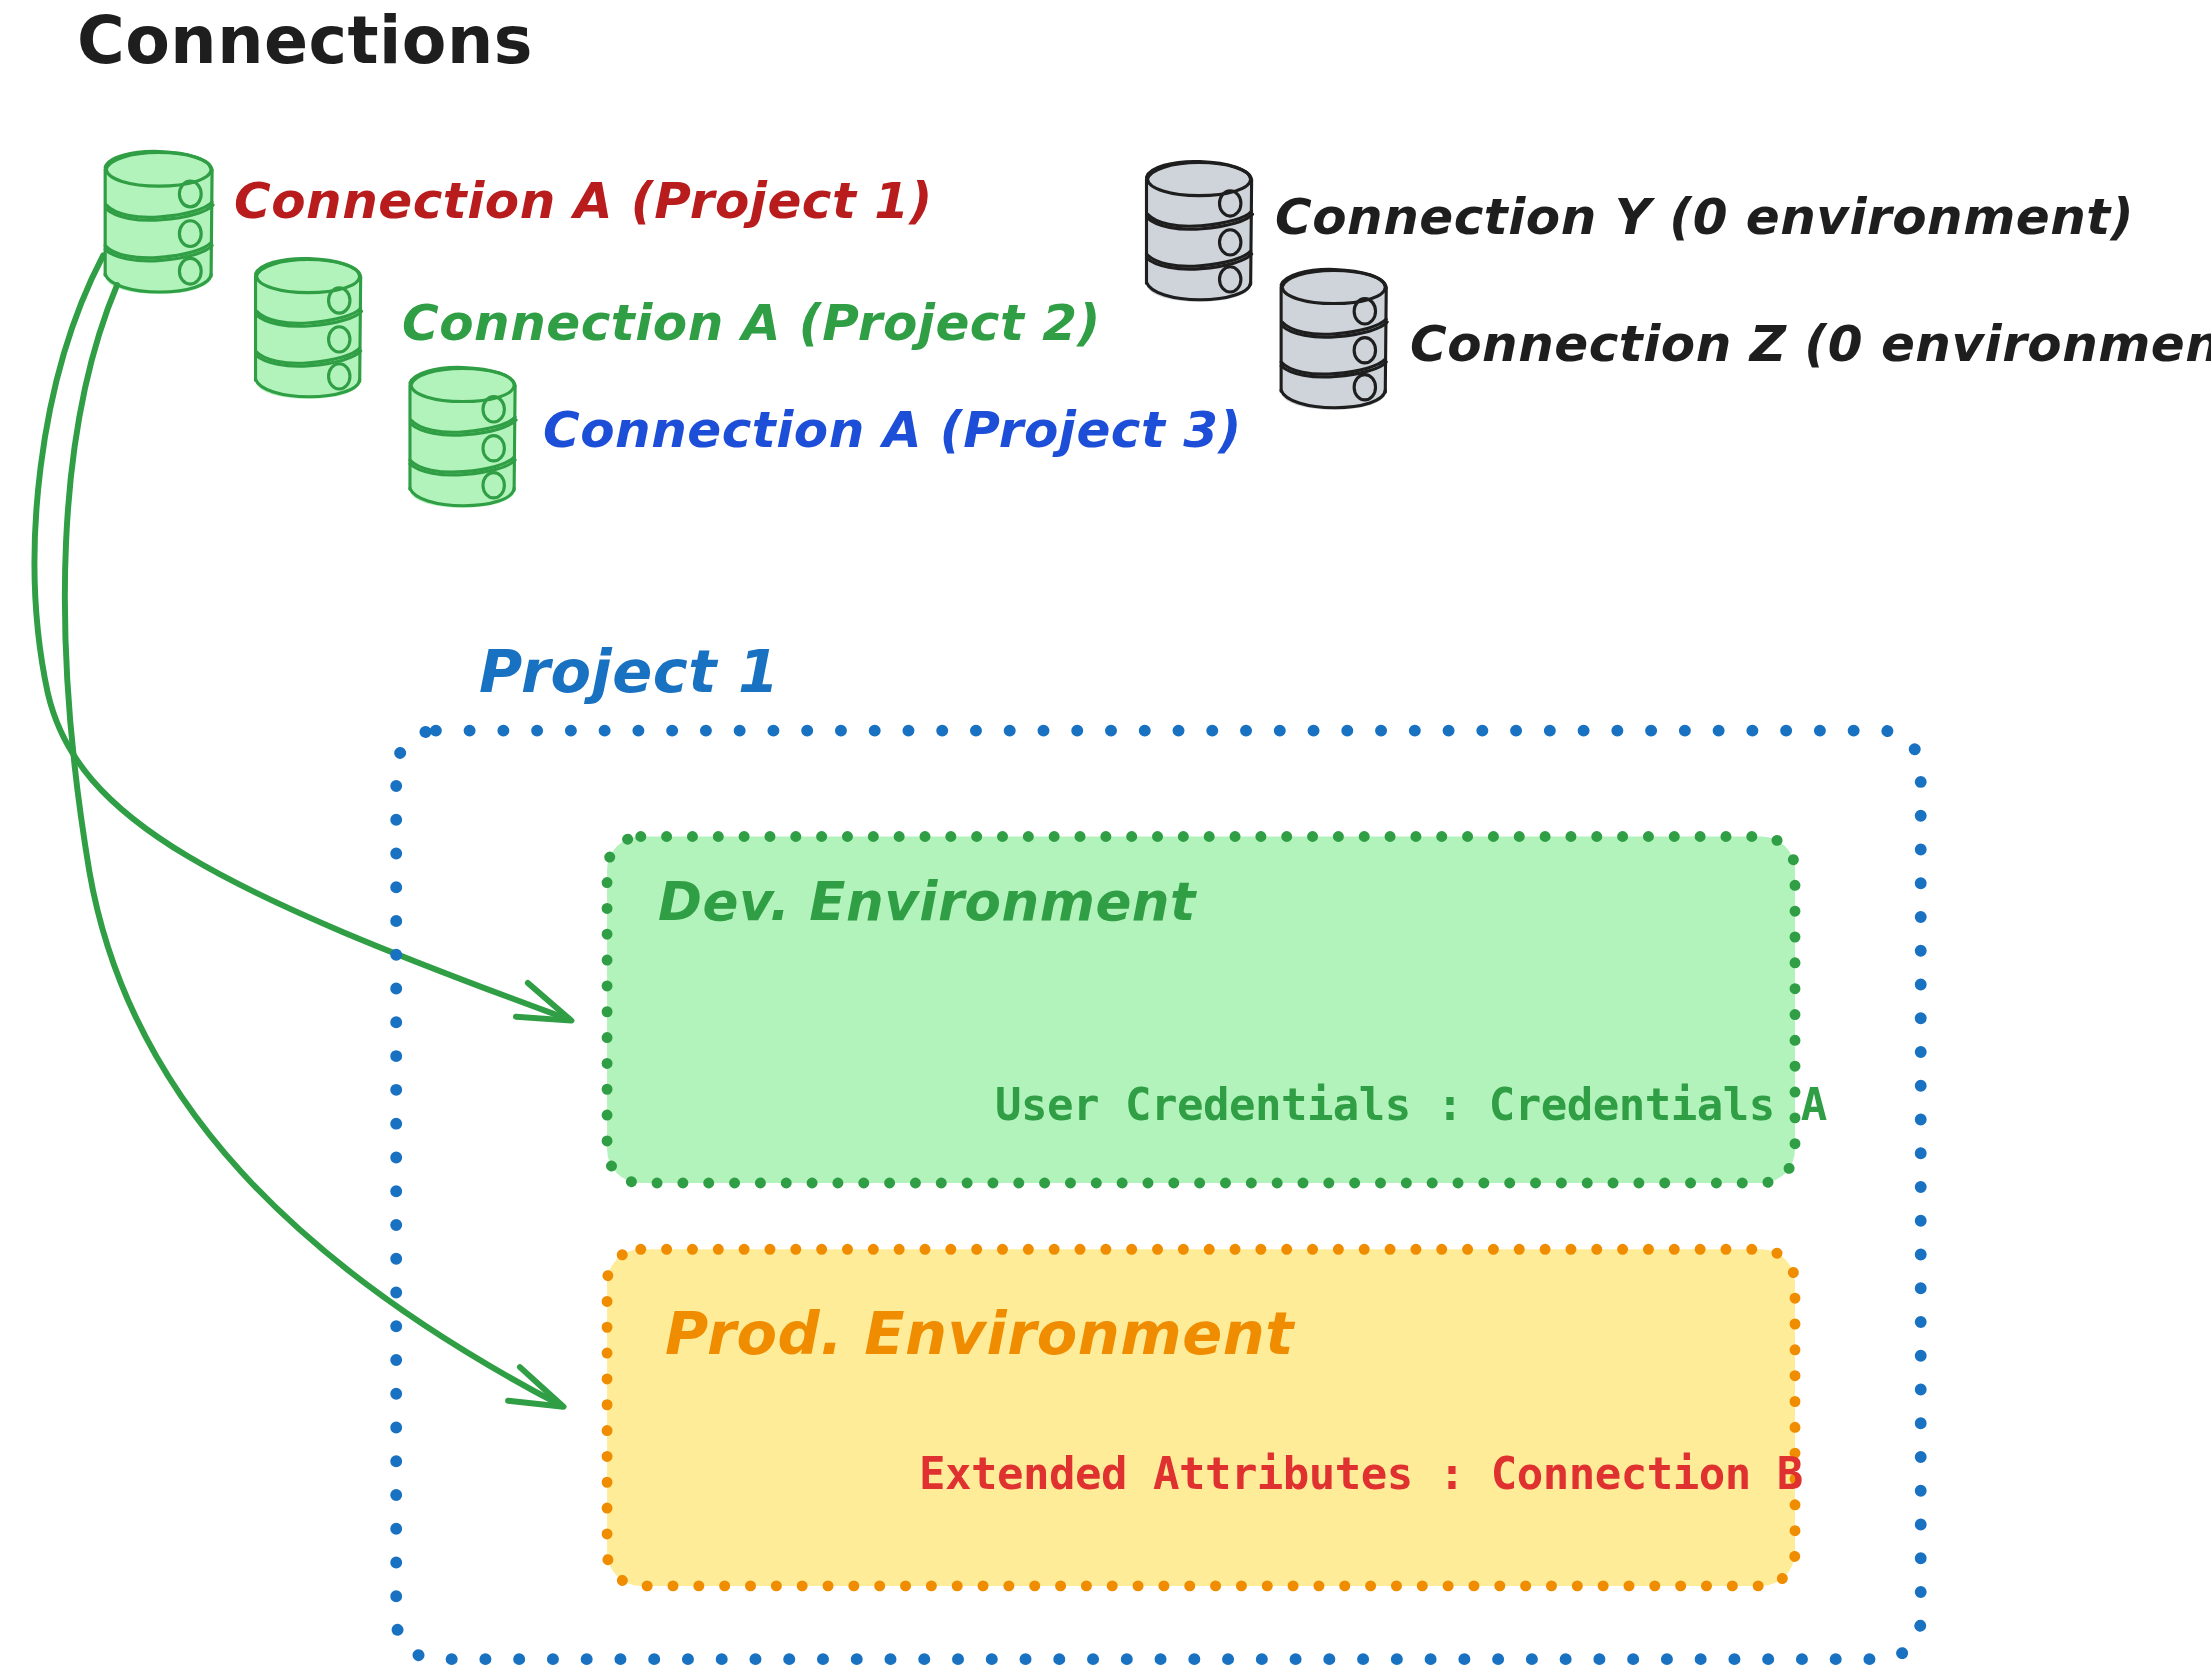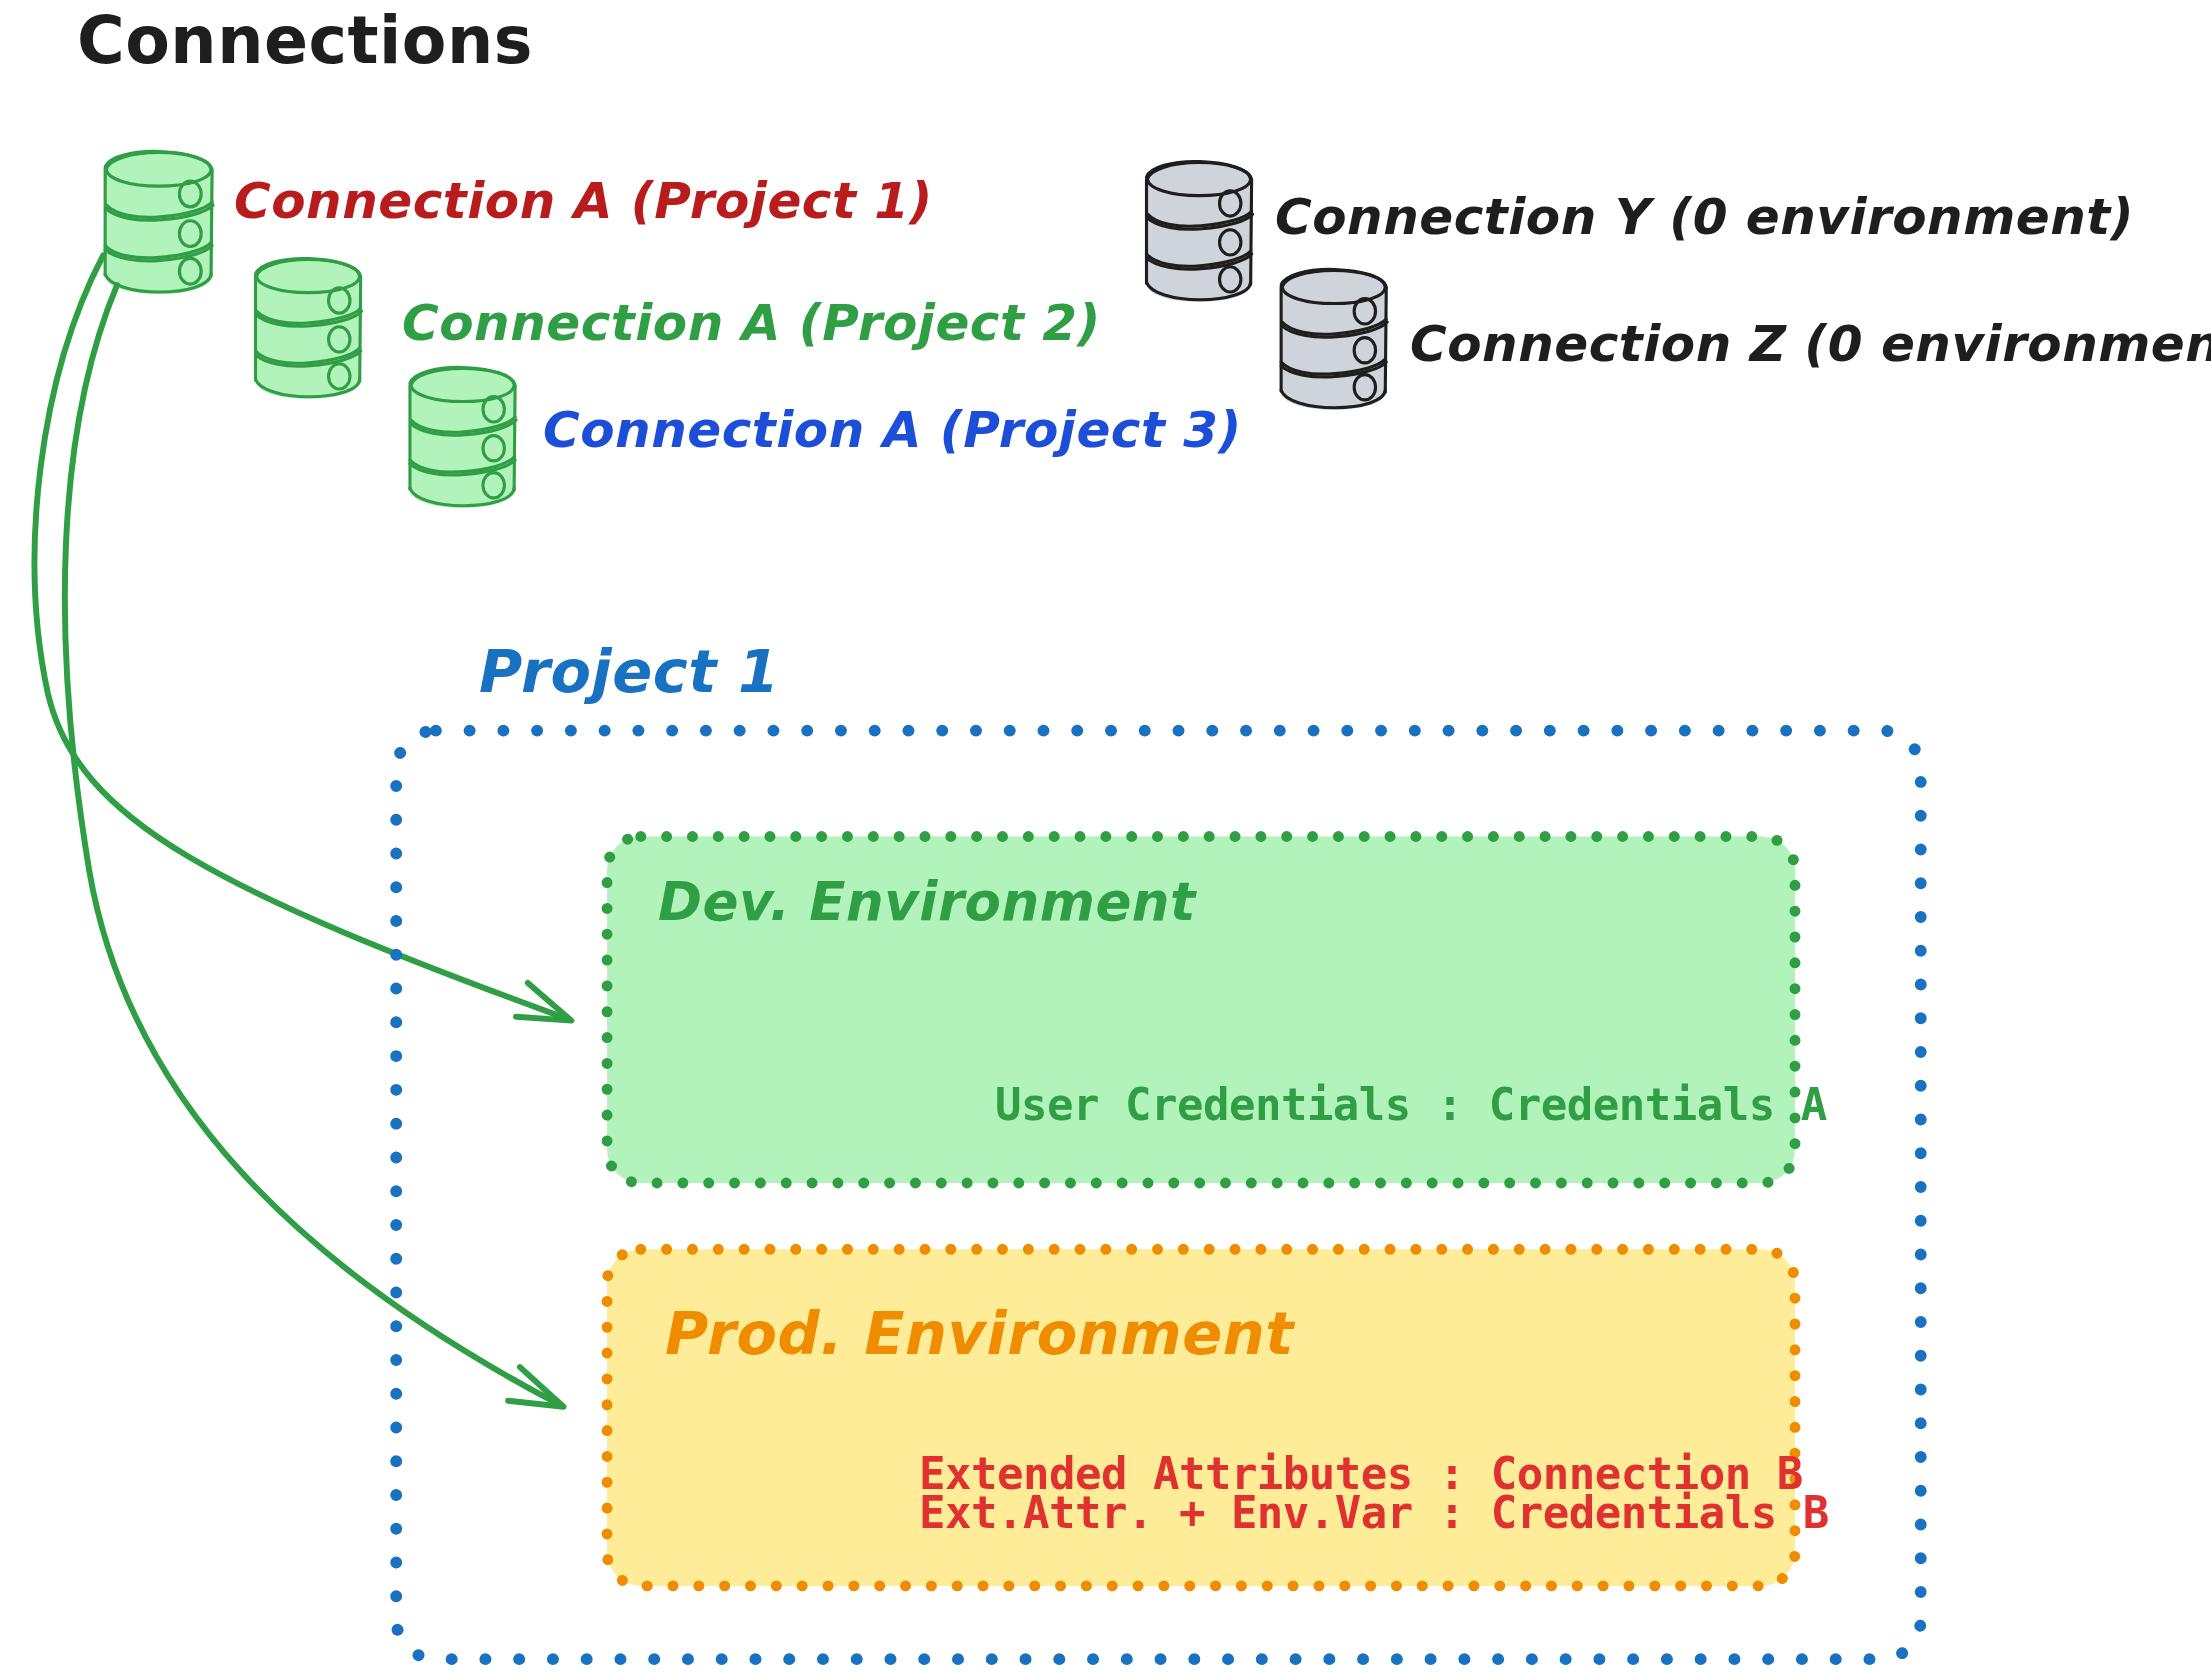--- a/index.html
+++ b/index.html
@@ -120,21 +120,20 @@
   <div class="hand-text" style="position:absolute; left:479px; top:594px; font-size:59px; color:#1971c2; white-space:nowrap;margin-top:43px;">Project 1</div>
 
   <div class="hand-text" style="position:absolute; left:658px; top:871px; font-size:53px; color:#2f9e44; white-space:nowrap;">Dev. Environment</div>
 
   <div class="mono-text" style="position:absolute; left:995px; top:1079px; font-size:44px; color:#2f9e44; white-space:nowrap;">User Credentials : Credentials A</div>
 
   <div class="hand-text" style="position:absolute; left:665px; top:1287px; font-size:59px; color:#f08c00; white-space:nowrap;margin-top:12px;">Prod. Environment</div>
 
   <div class="mono-text" style="position:absolute; left:919px; top:1448px; font-size:44px; color:#e03131; white-space:nowrap;">Extended Attributes : Connection B</div>
 
-  <div class="mono-text" style="position:absolute; left:919px; top:1487px; font-size:44px; color:#e03131; white-space:nowrap;">Ext.Attr. + Env.Var : Credentials B</div>
 
 </div>
 
 <style>
   
   .cyl-fill { fill: var(--f, #b2f2bb); }
   .cyl-stroke { stroke: var(--s, #2f9e44); stroke-width: 3.2; stroke-linecap: round; stroke-linejoin: round; }
   use { }
 </style>
 

